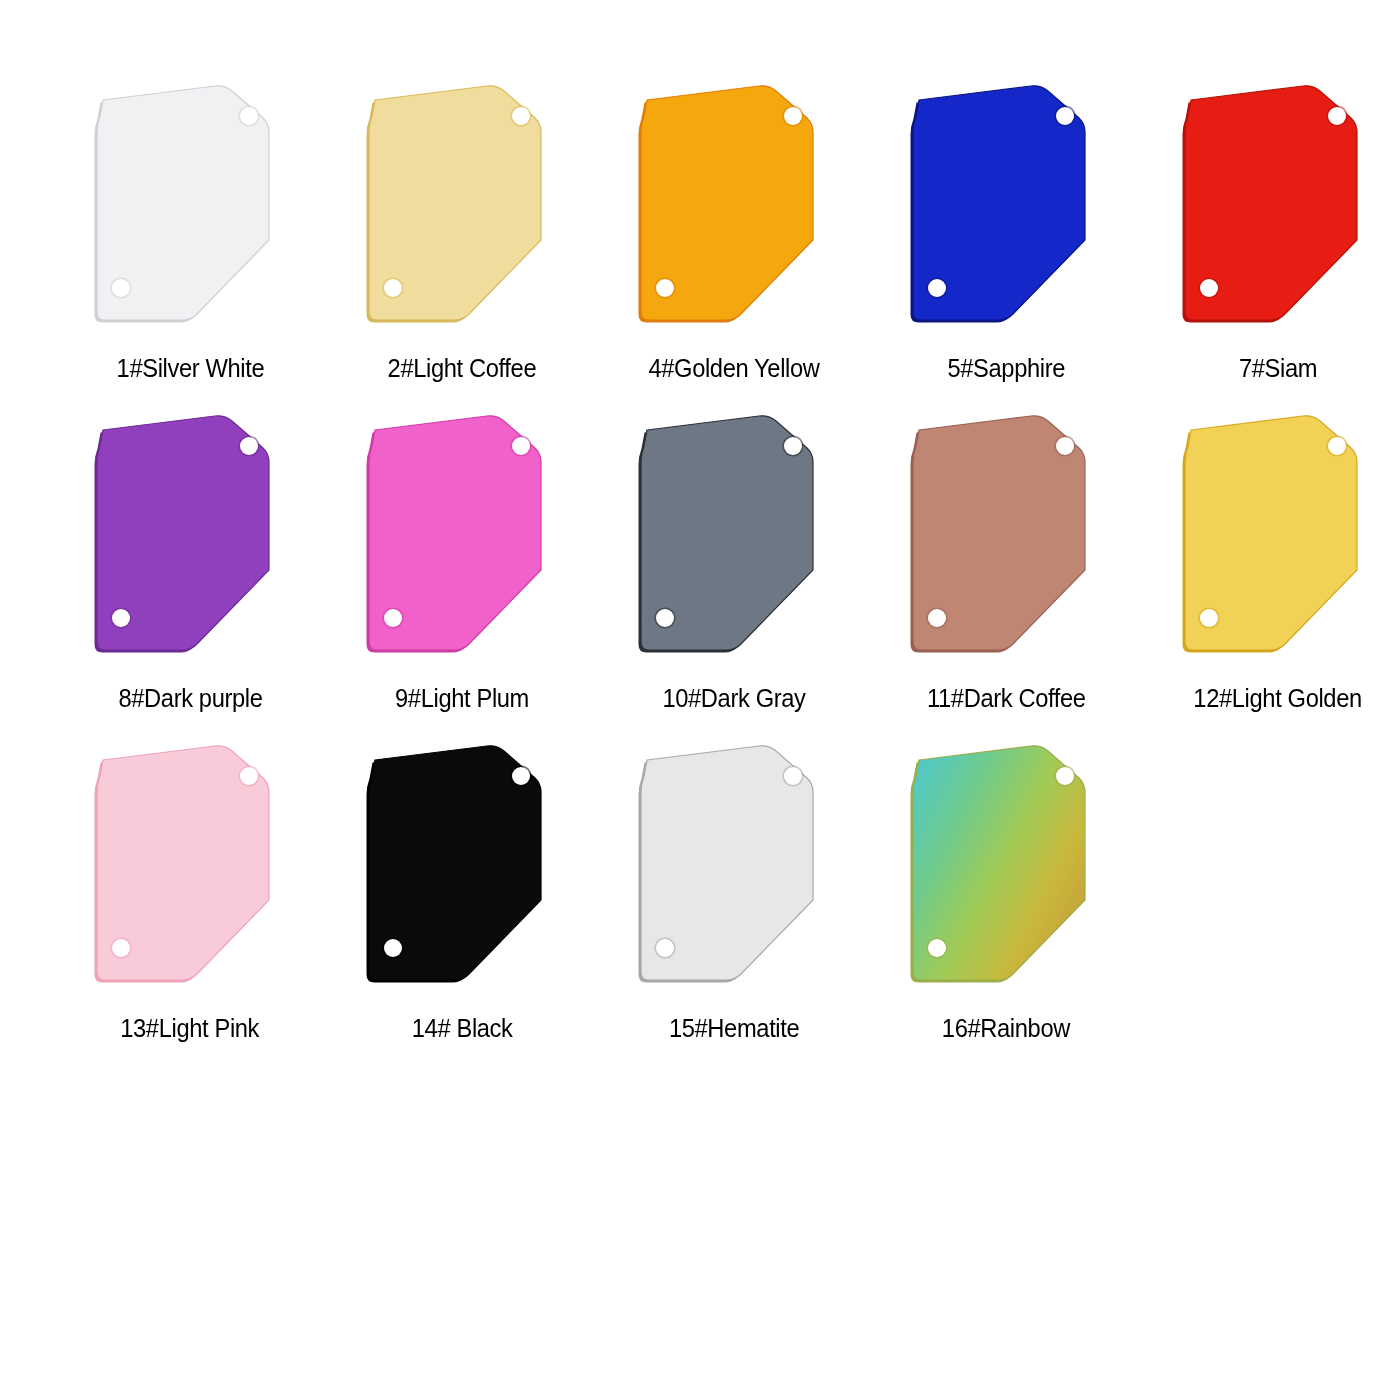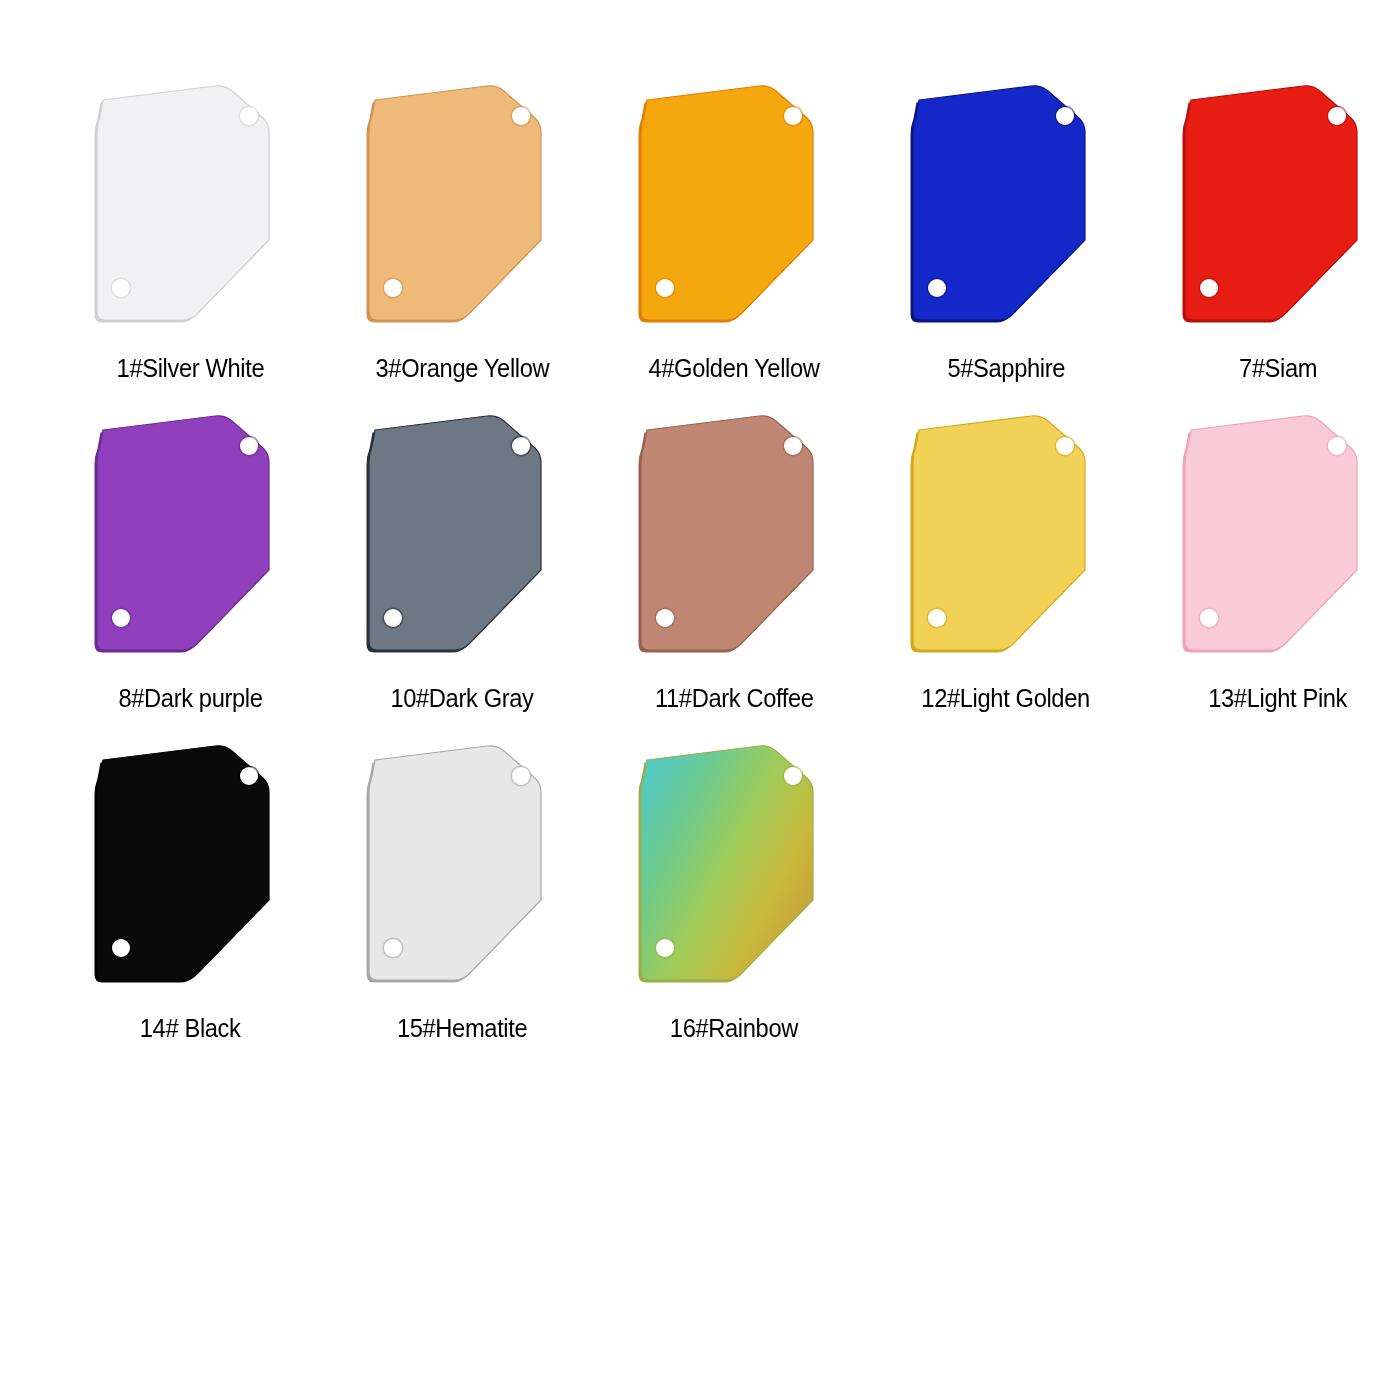--- a/index.html
+++ b/index.html
@@ -79,29 +79,29 @@
             <circle cx="164" cy="36" r="9" fill="#FFFFFF"></circle>
             <circle cx="36" cy="208" r="10.6" fill="#CFCFD4" opacity="0.55"></circle>
             <circle cx="36" cy="208" r="9" fill="#FFFFFF"></circle>
           </svg>
         </div>
         <div class="label">1#Silver White</div>
       </div>
       <div class="cell">
         <div class="swatch-wrap">
           <svg class="swatch-svg" viewBox="0 0 210 248">
-            <path d="M 18 20 L 130 6 Q 140 5 147 11 L 178 38 Q 184 44 184 52 L 184 160 L 112 234 Q 106 240 98 240 L 20 240 Q 12 240 12 232 L 12 52 Q 12 44 15 36 Z" fill="#D09354" transform="translate(-2.5,2.5)"></path>
-            <path d="M 18 20 L 130 6 Q 140 5 147 11 L 178 38 Q 184 44 184 52 L 184 160 L 112 234 Q 106 240 98 240 L 20 240 Q 12 240 12 232 L 12 52 Q 12 44 15 36 Z" fill="#EDBA7A" stroke="#D09354" stroke-width="1.2"></path>
-            <circle cx="164" cy="36" r="10.6" fill="#D09354" opacity="0.55"></circle>
-            <circle cx="164" cy="36" r="9" fill="#FFFFFF"></circle>
-            <circle cx="36" cy="208" r="10.6" fill="#D09354" opacity="0.55"></circle>
-            <circle cx="36" cy="208" r="9" fill="#FFFFFF"></circle>
-          </svg>
-        </div>
-        <div class="label">3#Orange Yellow</div>
+            <path d="M 18 20 L 130 6 Q 140 5 147 11 L 178 38 Q 184 44 184 52 L 184 160 L 112 234 Q 106 240 98 240 L 20 240 Q 12 240 12 232 L 12 52 Q 12 44 15 36 Z" fill="#D8B95C" transform="translate(-2.5,2.5)"></path>
+            <path d="M 18 20 L 130 6 Q 140 5 147 11 L 178 38 Q 184 44 184 52 L 184 160 L 112 234 Q 106 240 98 240 L 20 240 Q 12 240 12 232 L 12 52 Q 12 44 15 36 Z" fill="#F0DC9C" stroke="#D8B95C" stroke-width="1.2"></path>
+            <circle cx="164" cy="36" r="10.6" fill="#D8B95C" opacity="0.55"></circle>
+            <circle cx="164" cy="36" r="9" fill="#FFFFFF"></circle>
+            <circle cx="36" cy="208" r="10.6" fill="#D8B95C" opacity="0.55"></circle>
+            <circle cx="36" cy="208" r="9" fill="#FFFFFF"></circle>
+          </svg>
+        </div>
+        <div class="label">2#Light Coffee</div>
       </div>
       <div class="cell">
         <div class="swatch-wrap">
           <svg class="swatch-svg" viewBox="0 0 210 248">
             <path d="M 18 20 L 130 6 Q 140 5 147 11 L 178 38 Q 184 44 184 52 L 184 160 L 112 234 Q 106 240 98 240 L 20 240 Q 12 240 12 232 L 12 52 Q 12 44 15 36 Z" fill="#E07D08" transform="translate(-2.5,2.5)"></path>
             <path d="M 18 20 L 130 6 Q 140 5 147 11 L 178 38 Q 184 44 184 52 L 184 160 L 112 234 Q 106 240 98 240 L 20 240 Q 12 240 12 232 L 12 52 Q 12 44 15 36 Z" fill="#F5A80E" stroke="#E07D08" stroke-width="1.2"></path>
             <circle cx="164" cy="36" r="10.6" fill="#E07D08" opacity="0.55"></circle>
             <circle cx="164" cy="36" r="9" fill="#FFFFFF"></circle>
             <circle cx="36" cy="208" r="10.6" fill="#E07D08" opacity="0.55"></circle>
             <circle cx="36" cy="208" r="9" fill="#FFFFFF"></circle>
@@ -140,20 +140,33 @@
           <svg class="swatch-svg" viewBox="0 0 210 248">
             <path d="M 18 20 L 130 6 Q 140 5 147 11 L 178 38 Q 184 44 184 52 L 184 160 L 112 234 Q 106 240 98 240 L 20 240 Q 12 240 12 232 L 12 52 Q 12 44 15 36 Z" fill="#6C2B92" transform="translate(-2.5,2.5)"></path>
             <path d="M 18 20 L 130 6 Q 140 5 147 11 L 178 38 Q 184 44 184 52 L 184 160 L 112 234 Q 106 240 98 240 L 20 240 Q 12 240 12 232 L 12 52 Q 12 44 15 36 Z" fill="#9140BD" stroke="#6C2B92" stroke-width="1.2"></path>
             <circle cx="164" cy="36" r="10.6" fill="#6C2B92" opacity="0.55"></circle>
             <circle cx="164" cy="36" r="9" fill="#FFFFFF"></circle>
             <circle cx="36" cy="208" r="10.6" fill="#6C2B92" opacity="0.55"></circle>
             <circle cx="36" cy="208" r="9" fill="#FFFFFF"></circle>
           </svg>
         </div>
         <div class="label">8#Dark purple</div>
+      </div>
+      <div class="cell">
+        <div class="swatch-wrap">
+          <svg class="swatch-svg" viewBox="0 0 210 248">
+            <path d="M 18 20 L 130 6 Q 140 5 147 11 L 178 38 Q 184 44 184 52 L 184 160 L 112 234 Q 106 240 98 240 L 20 240 Q 12 240 12 232 L 12 52 Q 12 44 15 36 Z" fill="#CE3DA6" transform="translate(-2.5,2.5)"></path>
+            <path d="M 18 20 L 130 6 Q 140 5 147 11 L 178 38 Q 184 44 184 52 L 184 160 L 112 234 Q 106 240 98 240 L 20 240 Q 12 240 12 232 L 12 52 Q 12 44 15 36 Z" fill="#F061C9" stroke="#CE3DA6" stroke-width="1.2"></path>
+            <circle cx="164" cy="36" r="10.6" fill="#CE3DA6" opacity="0.55"></circle>
+            <circle cx="164" cy="36" r="9" fill="#FFFFFF"></circle>
+            <circle cx="36" cy="208" r="10.6" fill="#CE3DA6" opacity="0.55"></circle>
+            <circle cx="36" cy="208" r="9" fill="#FFFFFF"></circle>
+          </svg>
+        </div>
+        <div class="label">9#Light Plum</div>
       </div>
       <div class="cell">
         <div class="swatch-wrap">
           <svg class="swatch-svg" viewBox="0 0 210 248">
             <path d="M 18 20 L 130 6 Q 140 5 147 11 L 178 38 Q 184 44 184 52 L 184 160 L 112 234 Q 106 240 98 240 L 20 240 Q 12 240 12 232 L 12 52 Q 12 44 15 36 Z" fill="#2A3038" transform="translate(-2.5,2.5)"></path>
             <path d="M 18 20 L 130 6 Q 140 5 147 11 L 178 38 Q 184 44 184 52 L 184 160 L 112 234 Q 106 240 98 240 L 20 240 Q 12 240 12 232 L 12 52 Q 12 44 15 36 Z" fill="#6E7884" stroke="#2A3038" stroke-width="1.2"></path>
             <circle cx="164" cy="36" r="10.6" fill="#2A3038" opacity="0.55"></circle>
             <circle cx="164" cy="36" r="9" fill="#FFFFFF"></circle>
             <circle cx="36" cy="208" r="10.6" fill="#2A3038" opacity="0.55"></circle>
             <circle cx="36" cy="208" r="9" fill="#FFFFFF"></circle>

